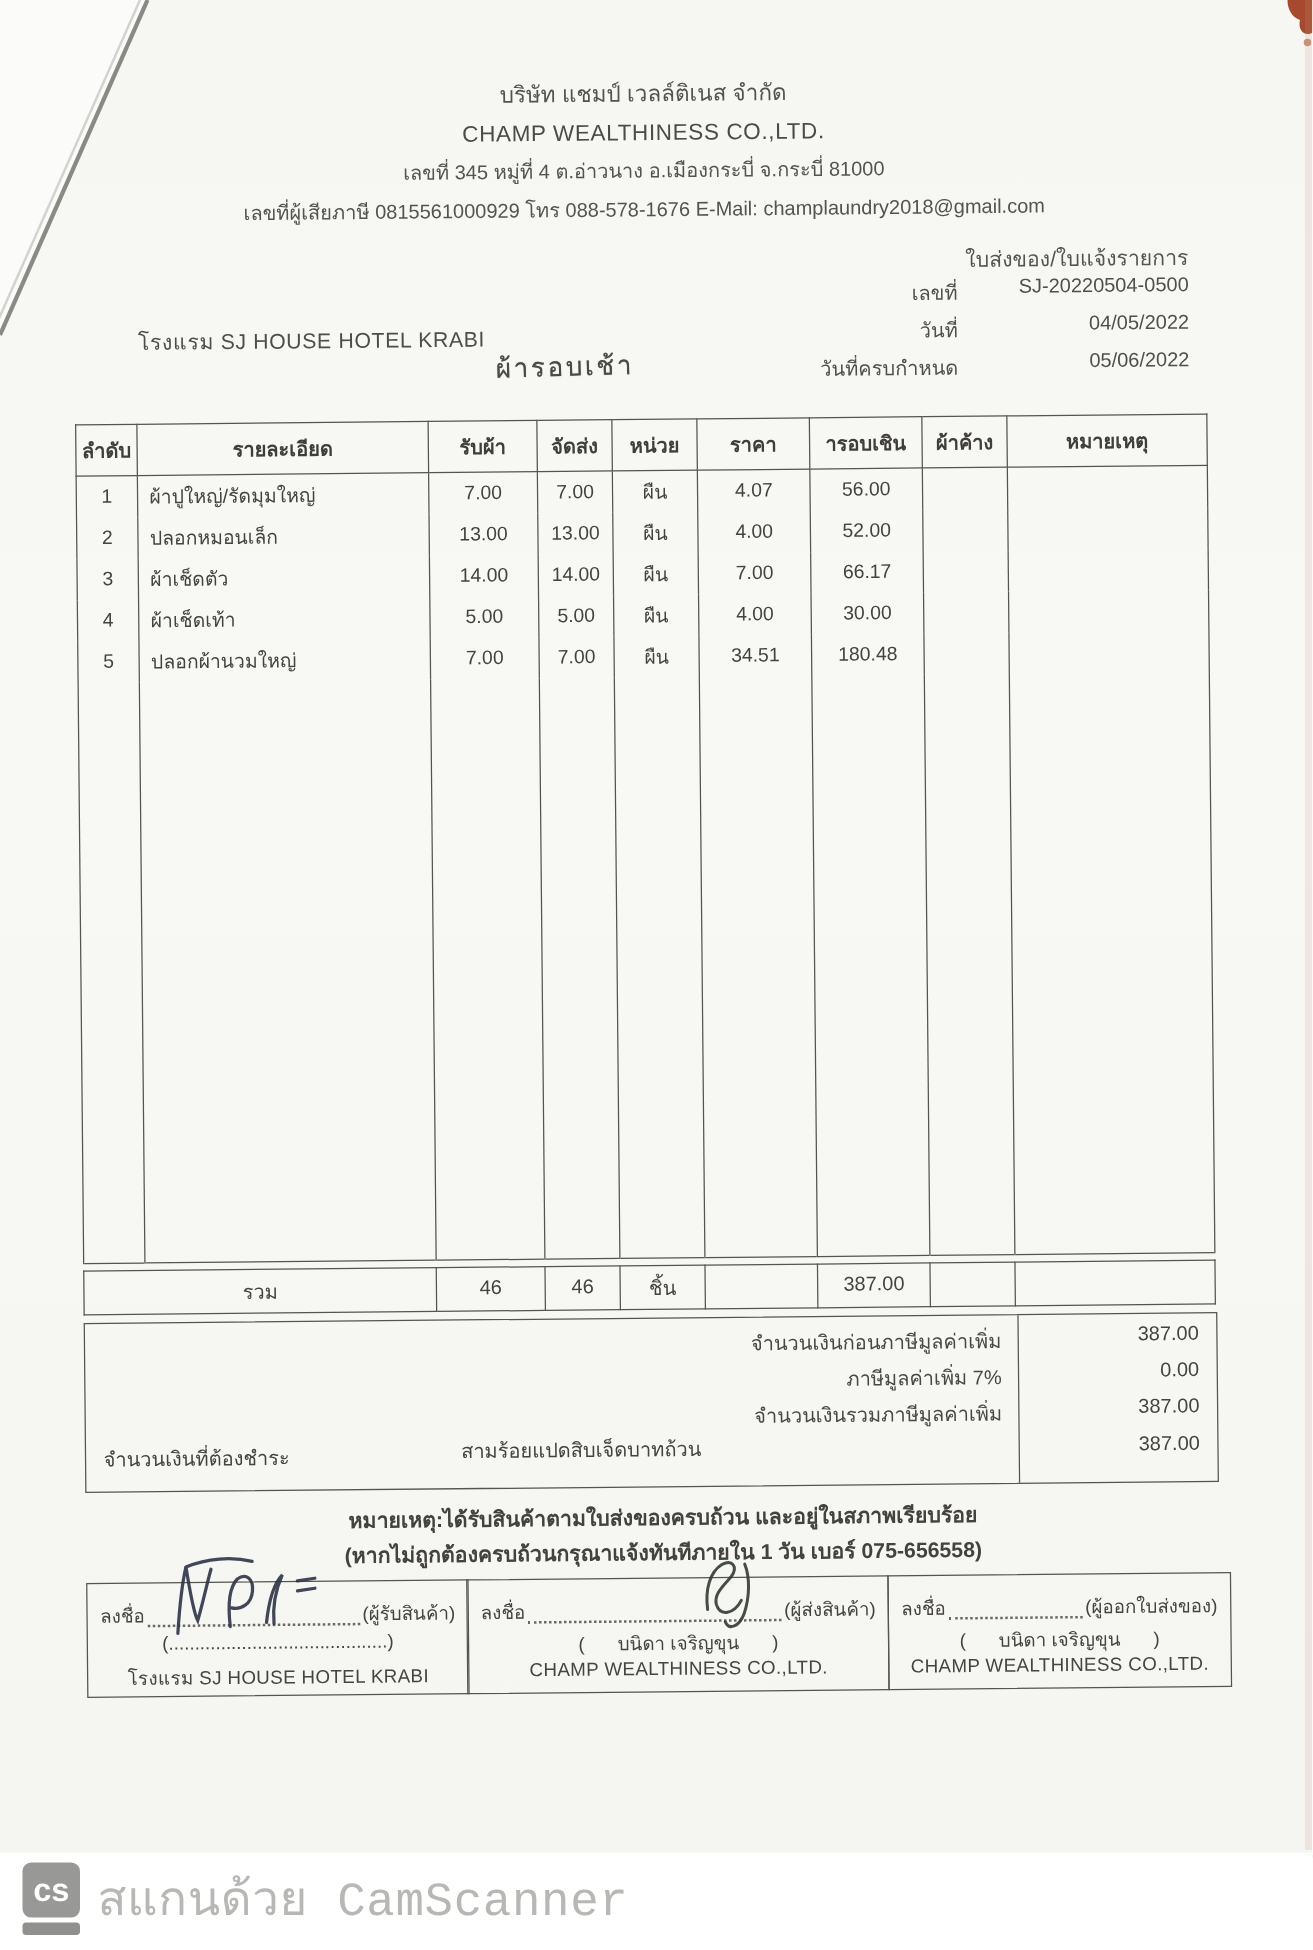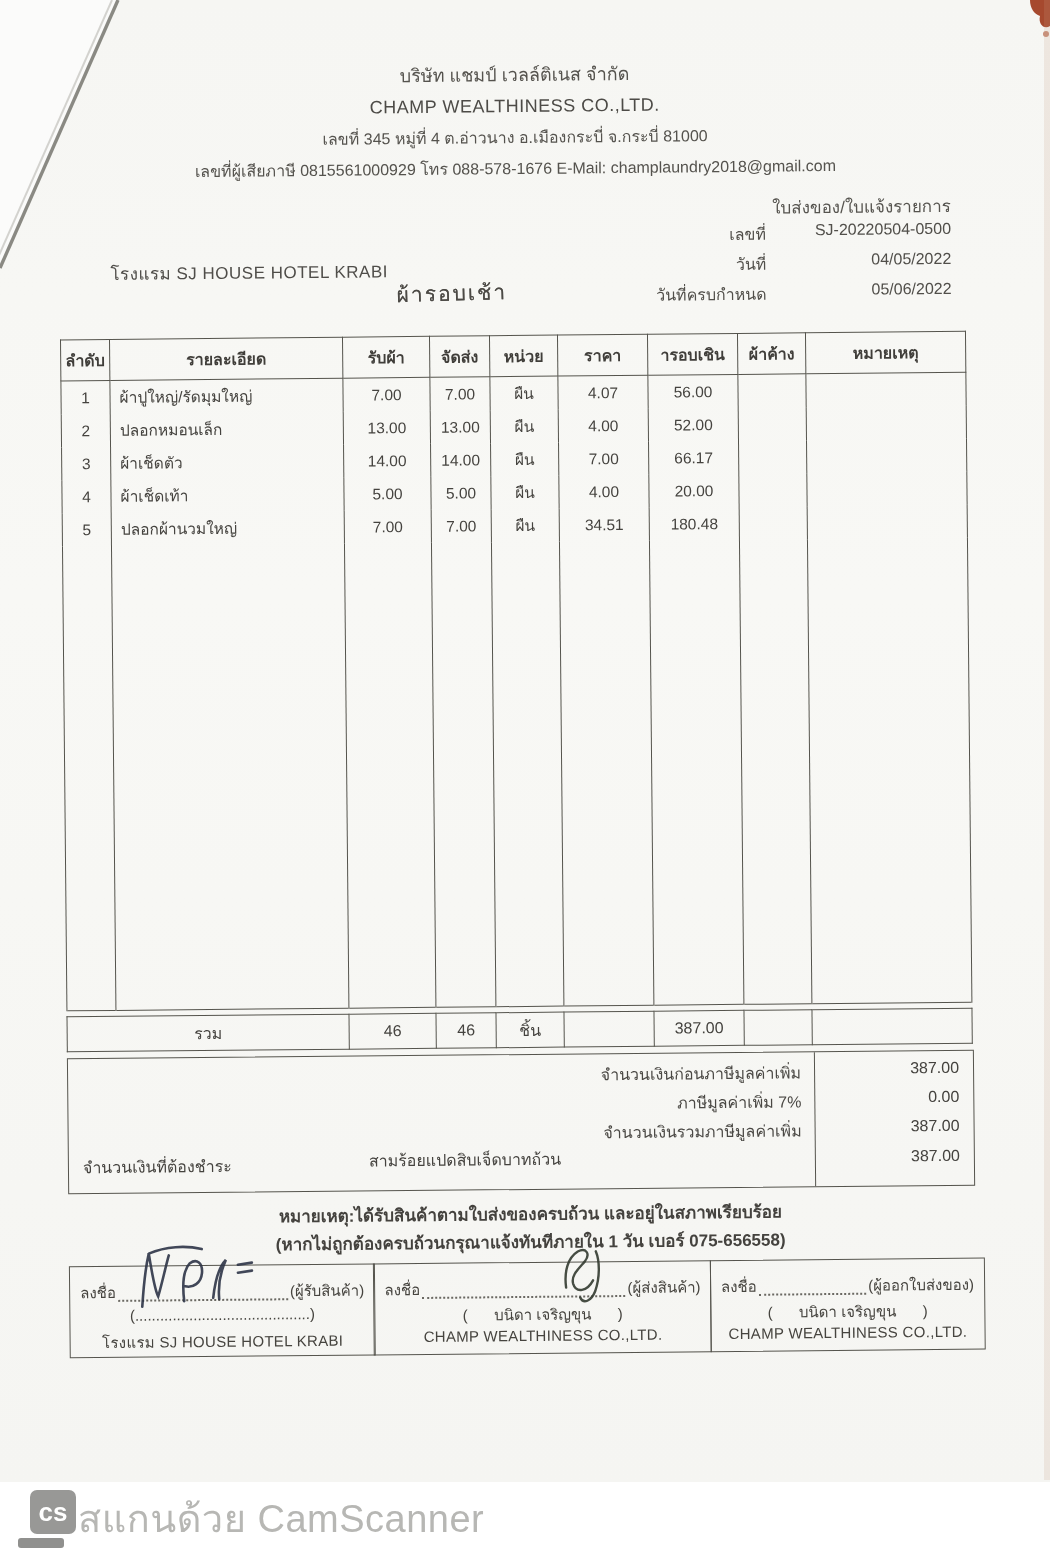--- a/index.html
+++ b/index.html
@@ -55,23 +55,23 @@
   .sig-box.b2{width:338px;margin-left:-1.6px;}
   .sig-box.b3{width:275px;margin-left:-1.6px;}
   .sig-line1{position:absolute;left:10px;right:10px;top:14px;display:flex;align-items:flex-end;font-size:15px;color:#46443f;}
   .sig-line1 .dots{flex:1;border-bottom:2px dotted #6a6862;margin:0 2px 3px 2px;height:12px;}
   .sig-line2{position:absolute;left:0;right:0;top:40px;text-align:center;font-size:15px;color:#46443f;}
   .sig-line2 .nm{display:inline-block;min-width:150px;}
   .sig-line3{position:absolute;left:0;right:0;top:64px;text-align:center;font-size:15px;color:#46443f;letter-spacing:.3px;}
   
   .cam-footer{position:absolute;left:0;top:1482px;width:1050px;height:78px;background:#ffffff;}
   .cs-logo{position:absolute;left:18px;top:8px;width:46px;height:58px;}
-  .cs-logo .sq{position:absolute;left:0;top:0;width:46px;height:44px;background:#989896;border-radius:7px;display:flex;align-items:center;justify-content:center;color:#fff;font-weight:700;font-size:26px;letter-spacing:0;margin-left:12px;}
+  .cs-logo .sq{position:absolute;left:0;top:0;width:46px;height:44px;background:#989896;border-radius:7px;display:flex;align-items:center;justify-content:center;color:#fff;font-weight:700;font-size:26px;letter-spacing:0;}
   .cs-logo .bar{position:absolute;left:0;top:48px;width:46px;height:10px;background:#90908e;border-radius:3px;}
-  .cam-text{position:absolute;left:78px;top:6px;font-size:38px;color:#b7b7b4;letter-spacing:.5px;}
+  .cam-text{position:absolute;left:78px;top:6px;font-size:38px;color:#b7b7b4;letter-spacing:.5px;font-family:Liberation Mono, monospace;}
   
   .artifacts{position:absolute;left:0;top:0;width:1050px;height:1560px;pointer-events:none;}
 </style>
 </head>
 <body>
 
 <div class="paper"></div>
 
 <div class="doc">
 
@@ -156,21 +156,21 @@
       <td></td>
       <td></td>
     </tr>
     <tr>
       <td>4</td>
       <td class="desc">ผ้าเช็ดเท้า</td>
       <td>5.00</td>
       <td>5.00</td>
       <td>ผืน</td>
       <td>4.00</td>
-      <td>20.00</td>
+      <td>30.00</td>
       <td></td>
       <td></td>
     </tr>
     <tr>
       <td>5</td>
       <td class="desc">ปลอกผ้านวมใหญ่</td>
       <td>7.00</td>
       <td>7.00</td>
       <td>ผืน</td>
       <td>34.51</td>

